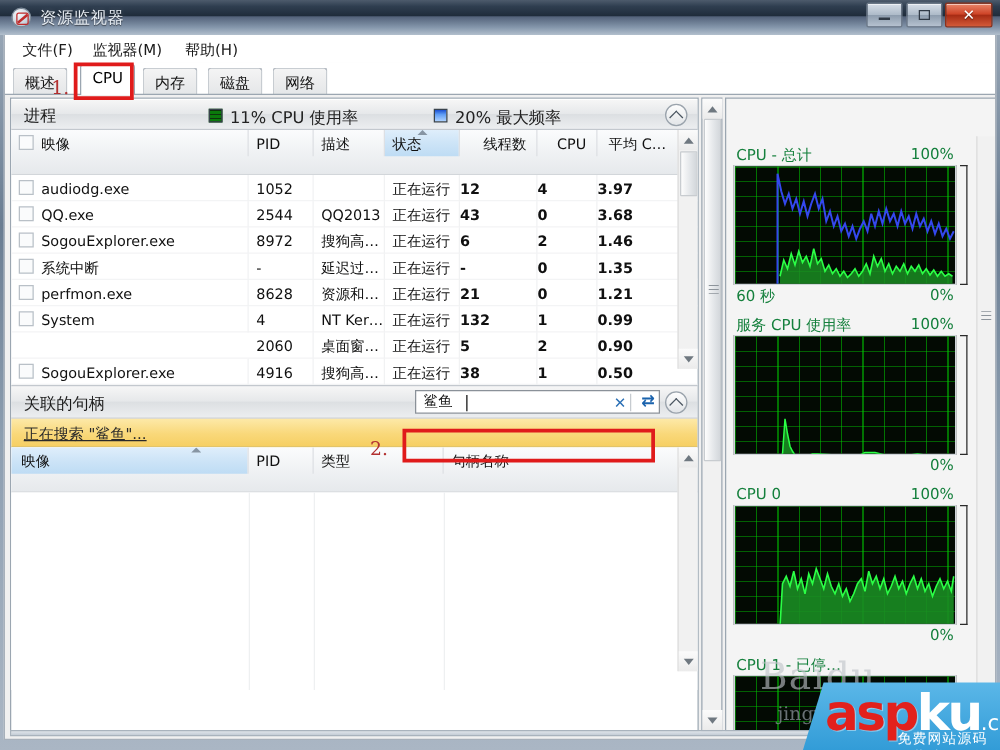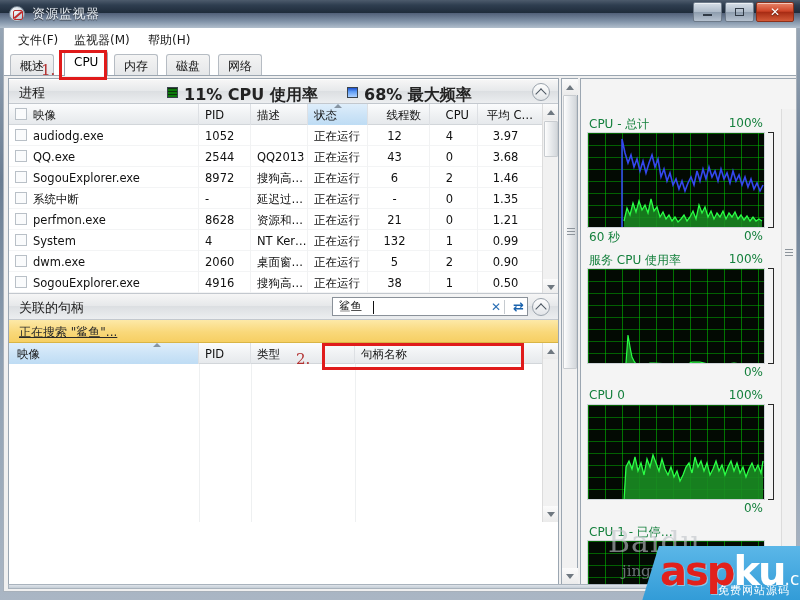--- a/index.html
+++ b/index.html
@@ -155,21 +155,21 @@
     background: linear-gradient(to bottom, #f6f6f6 0%, #e6e8ea 48%, #dcdfe2 50%, #eceef0 100%);
     border-bottom: 1px solid #c3c8ce;
     border-top: 1px solid #ffffff;
   }
   .section-title {
     position: absolute; left: 10px; top: 4px;
     font-size: 13px; color: #1b1b1b;
   }
   .sect-stat {
     position: absolute; top: 5px;
-    font-size: 16px; color: #222; font-weight: bold;
+    font-size: 13px; color: #222;
   }
   .sect-swatch {
     position: absolute; top: 7px;
     width: 11px; height: 11px;
     border: 1px solid #39434d;
   }
   .sw-green {
     background: repeating-linear-gradient(0deg, #0b7a0b 0 2px, #0d340d 2px 3px),
                 repeating-linear-gradient(90deg, rgba(0,0,0,0) 0 2px, rgba(0,80,0,.6) 2px 3px);
     background-color: #0a5c0a;
@@ -188,21 +188,21 @@
     border-left: 1.6px solid #4a5560;
     border-top: 1.6px solid #4a5560;
   }
   .chev.up span { transform: rotate(45deg); top: 6px; }
   .chev.down span { transform: rotate(-135deg); top: 3px; }
 
   
   .tbl { position: relative; width: 100%; background: #fff; }
   .tbl-head {
     position: relative;
-    height: 21px;
+    height: 36px;
     background: linear-gradient(to bottom, #fbfcfd 0%, #f0f2f4 50%, #e6e9ec 100%);
     border-bottom: 1px solid #d2d6da;
   }
   .th {
     position: absolute; top: 0; height: 21px;
     font-size: 11.5px; color: #111;
     padding-top: 4px;
     border-right: 1px solid #dde0e4;
     overflow: hidden; white-space: nowrap;
   }
@@ -227,21 +227,21 @@
     position: relative; height: 21px;
     font-size: 11.5px; color: #101010;
     border-bottom: 1px solid #f3f4f5;
   }
   .cell {
     position: absolute; top: 0; height: 21px;
     padding-top: 4px;
     overflow: hidden; white-space: nowrap;
     border-right: 1px solid #f1f2f3;
   }
-  .cell.num { text-align: center; }
+  .cell.num { text-align: left; font-weight: bold; }
 
   
   .vscroll {
     position: absolute;
     width: 16px;
     background: #f1f1f1;
     border-left: 1px solid #dcdcdc;
   }
   .vscroll .arr {
     position: absolute; left: 0; width: 16px; height: 16px;
@@ -531,21 +531,21 @@
       <div class="tab" style="left:214px">网络</div>
     </div>
 
     <div id="leftpanel">
 
       <div class="section-head">
         <div class="section-title">进程</div>
         <div class="sect-swatch sw-green" style="left:158px"></div>
         <div class="sect-stat" style="left:175px">11% CPU 使用率</div>
         <div class="sect-swatch sw-blue" style="left:338px"></div>
-        <div class="sect-stat" style="left:355px">68% 最大频率</div>
+        <div class="sect-stat" style="left:355px">20% 最大频率</div>
         <div class="chev up">
             <span></span>
           </div>
       </div>
 
       <div class="tbl">
         <div class="tbl-head">
           <div class="th" style="left:0px;width:190px;padding-left:24px">
             <div class="cb"></div>
             <span>映像</span>
@@ -609,21 +609,20 @@
             <div class="row">
               <div class="cell" style="left: 0px; width: 190px; padding-left: 24px;"><div class="cb"></div><span>System</span></div>
               <div class="cell" style="left: 190px; width: 52px; padding-left: 6px; padding-right: 0px;">4</div>
               <div class="cell" style="left: 242px; width: 57px; padding-left: 6px; padding-right: 0px;">NT Ker…</div>
               <div class="cell" style="left: 299px; width: 60px; padding-left: 6px; padding-right: 0px;">正在运行</div>
               <div class="cell num" style="left: 359px; width: 62px; padding-left: 0px; padding-right: 8px;">132</div>
               <div class="cell num" style="left: 421px; width: 48px; padding-left: 0px; padding-right: 8px;">1</div>
               <div class="cell num" style="left: 469px; width: 63px; padding-left: 0px; padding-right: 8px; border-right: none;">0.99</div>
             </div>
             <div class="row">
-              <div class="cell" style="left: 0px; width: 190px; padding-left: 24px;"><div class="cb"></div><span>dwm.exe</span></div>
               <div class="cell" style="left: 190px; width: 52px; padding-left: 6px; padding-right: 0px;">2060</div>
               <div class="cell" style="left: 242px; width: 57px; padding-left: 6px; padding-right: 0px;">桌面窗…</div>
               <div class="cell" style="left: 299px; width: 60px; padding-left: 6px; padding-right: 0px;">正在运行</div>
               <div class="cell num" style="left: 359px; width: 62px; padding-left: 0px; padding-right: 8px;">5</div>
               <div class="cell num" style="left: 421px; width: 48px; padding-left: 0px; padding-right: 8px;">2</div>
               <div class="cell num" style="left: 469px; width: 63px; padding-left: 0px; padding-right: 8px; border-right: none;">0.90</div>
             </div>
             <div class="row">
               <div class="cell" style="left: 0px; width: 190px; padding-left: 24px;"><div class="cb"></div><span>SogouExplorer.exe</span></div>
               <div class="cell" style="left: 190px; width: 52px; padding-left: 6px; padding-right: 0px;">4916</div>

